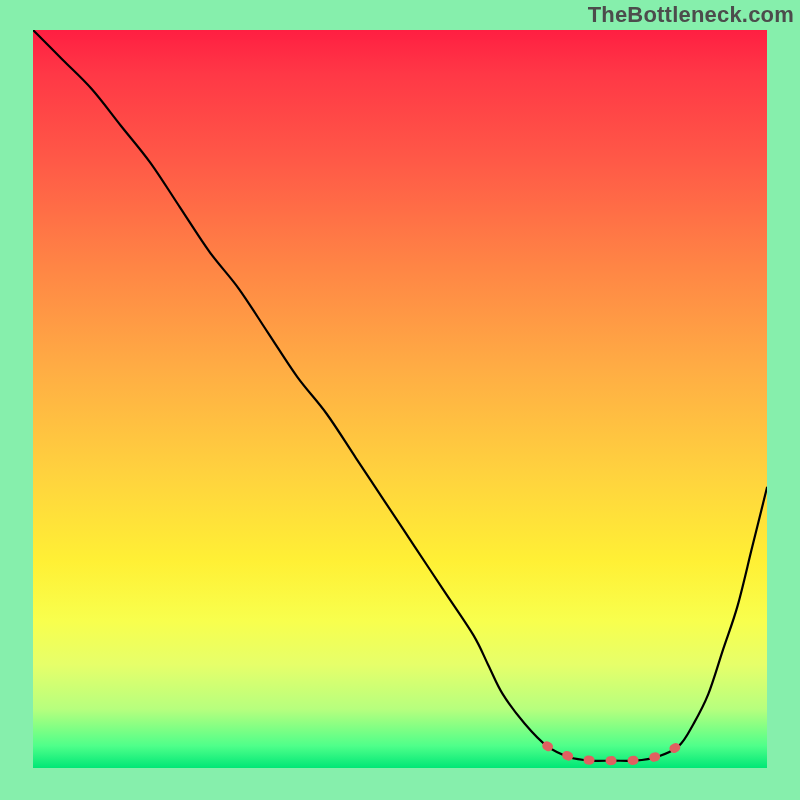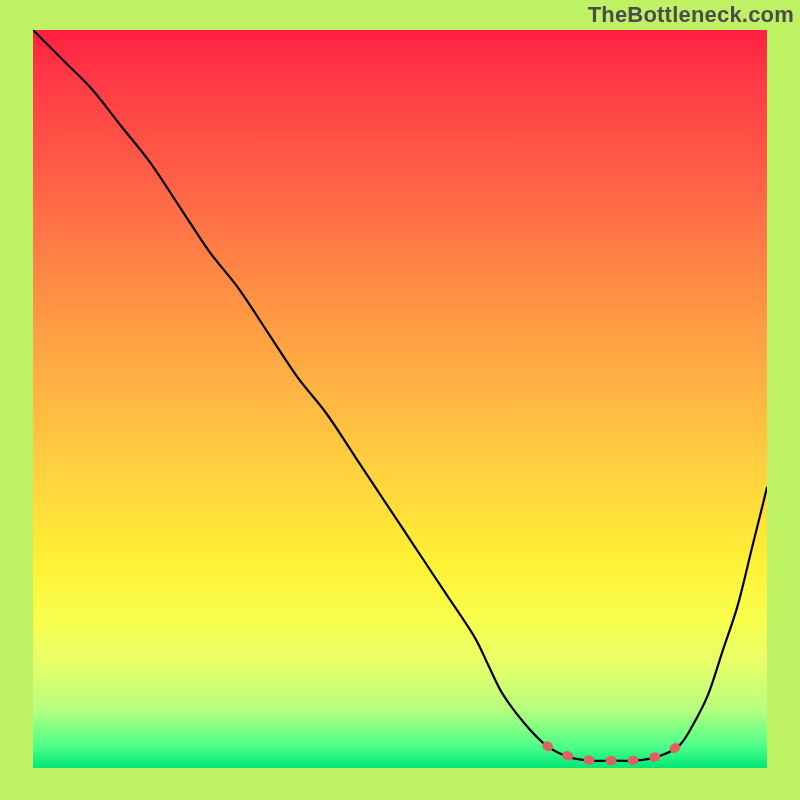--- a/index.html
+++ b/index.html
@@ -1,21 +1,21 @@
 <!DOCTYPE html>
 <html><head>
 <meta charset="utf-8">
 <style>
   * { margin: 0; padding: 0; box-sizing: border-box; }
   html, body { width: 800px; height: 800px; overflow: hidden; background: #000; }
   .frame {
     position: relative;
     width: 800px;
     height: 800px;
-    background: #bef264;
+    background: #86efac;
     text-align: right;
   }
   .watermark {
     position: absolute;
     top: 2px;
     right: 6px;
     font-family: Arial, Helvetica, sans-serif;
     font-size: 22px;
     font-weight: bold;
     color: #4c4c4c;

